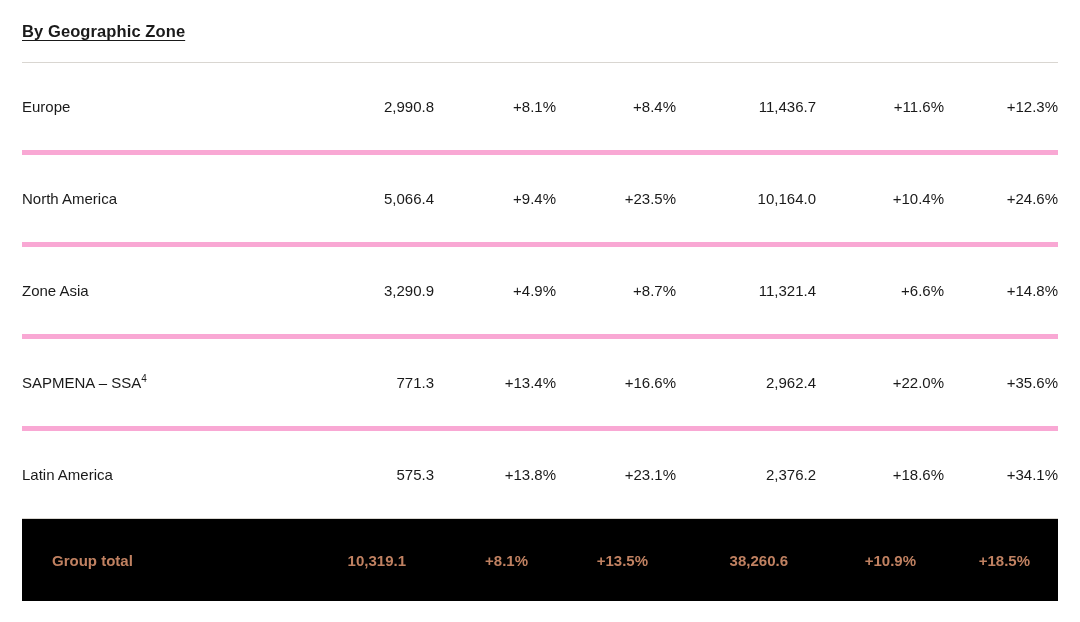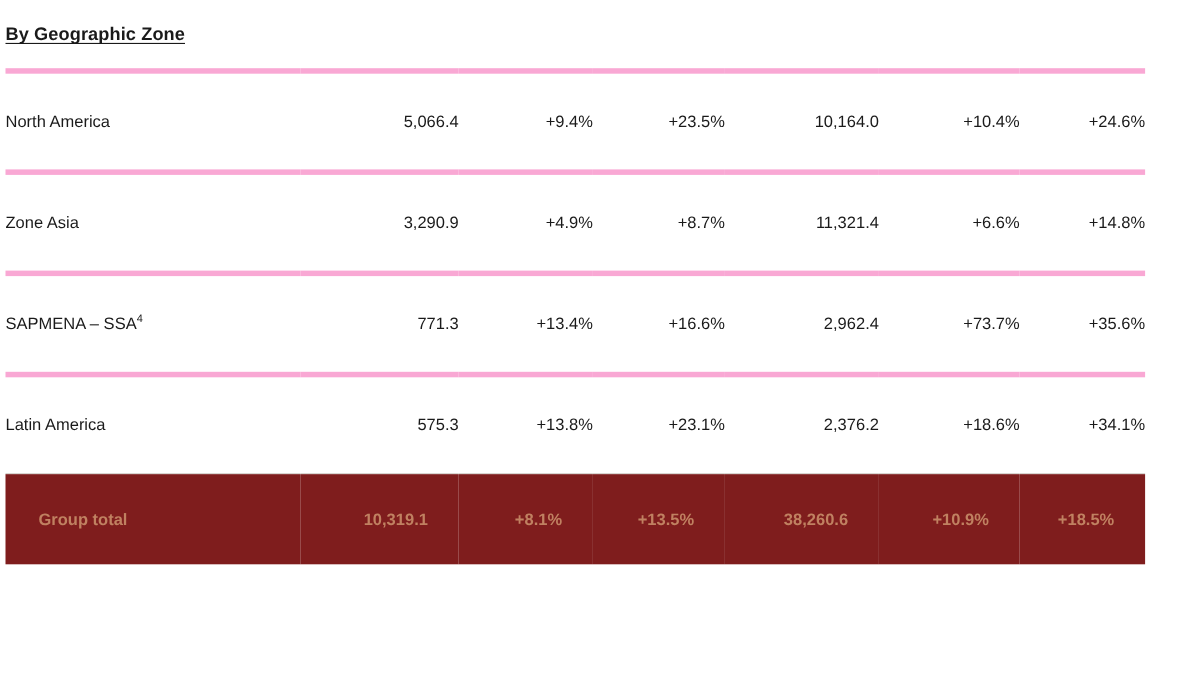--- a/index.html
+++ b/index.html
@@ -12,21 +12,21 @@
     height: 622px;
     font-family: "Liberation Sans", sans-serif;
     color: #1a1a1a;
     overflow: hidden;
   }
   .page {
     position: relative;
     width: 1080px;
     height: 502px;
     box-sizing: border-box;
-    padding: 0 5px;
+    padding: 0 22px;
   }
   .section-title {
     font-size: 16.5px;
     font-weight: bold;
     color: #1a1a1a;
     text-decoration: underline;
     text-underline-offset: 3px;
     padding-top: 22px;
     padding-bottom: 10px;
     letter-spacing: 0.1px;
@@ -58,21 +58,21 @@
     padding-right: 2px;
   }
   col.c1 { width: 268px; }
   col.c2 { width: 144px; }
   col.c3 { width: 122px; }
   col.c4 { width: 120px; }
   col.c5 { width: 140px; }
   col.c6 { width: 128px; }
   col.c7 { width: 114px; }
   tr.total td {
-    background: #7f1d1d;
+    background: #000000;
     color: #c08161;
     font-weight: bold;
     height: 82px;
     border-top: 1px solid #d9d6d1;
   }
   tr.total td.label {
     padding-left: 30px;
   }
   tr.total td.num {
     padding-right: 28px;
@@ -94,20 +94,29 @@
     <colgroup>
       <col class="c1">
         <col class="c2">
         <col class="c3">
         <col class="c4">
         <col class="c5">
         <col class="c6">
         <col class="c7">
     </colgroup>
     <tbody>
+      <tr class="first">
+        <td class="label">Europe</td>
+        <td class="num">2,990.8</td>
+        <td class="num">+8.1%</td>
+        <td class="num">+8.4%</td>
+        <td class="num">11,436.7</td>
+        <td class="num">+11.6%</td>
+        <td class="num">+12.3%</td>
+      </tr>
       <tr>
         <td class="label">North America</td>
         <td class="num">5,066.4</td>
         <td class="num">+9.4%</td>
         <td class="num">+23.5%</td>
         <td class="num">10,164.0</td>
         <td class="num">+10.4%</td>
         <td class="num">+24.6%</td>
       </tr>
       <tr>
@@ -118,21 +127,21 @@
         <td class="num">11,321.4</td>
         <td class="num">+6.6%</td>
         <td class="num">+14.8%</td>
       </tr>
       <tr>
         <td class="label"><span>SAPMENA – SSA</span><sup>4</sup></td>
         <td class="num">771.3</td>
         <td class="num">+13.4%</td>
         <td class="num">+16.6%</td>
         <td class="num">2,962.4</td>
-        <td class="num">+73.7%</td>
+        <td class="num">+22.0%</td>
         <td class="num">+35.6%</td>
       </tr>
       <tr>
         <td class="label">Latin America</td>
         <td class="num">575.3</td>
         <td class="num">+13.8%</td>
         <td class="num">+23.1%</td>
         <td class="num">2,376.2</td>
         <td class="num">+18.6%</td>
         <td class="num">+34.1%</td>

